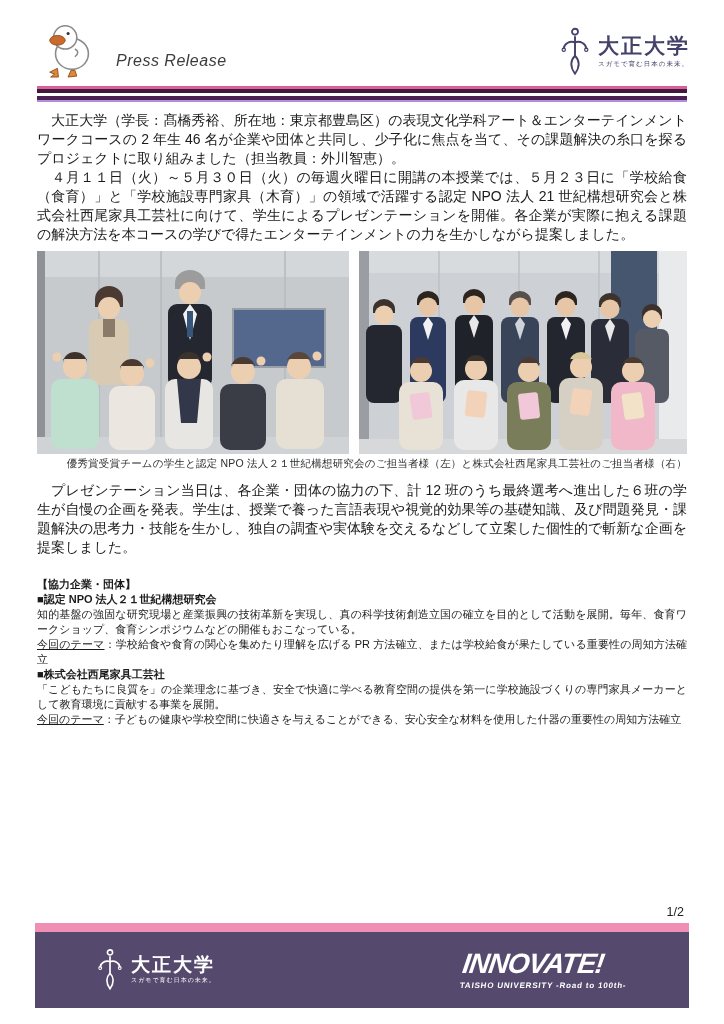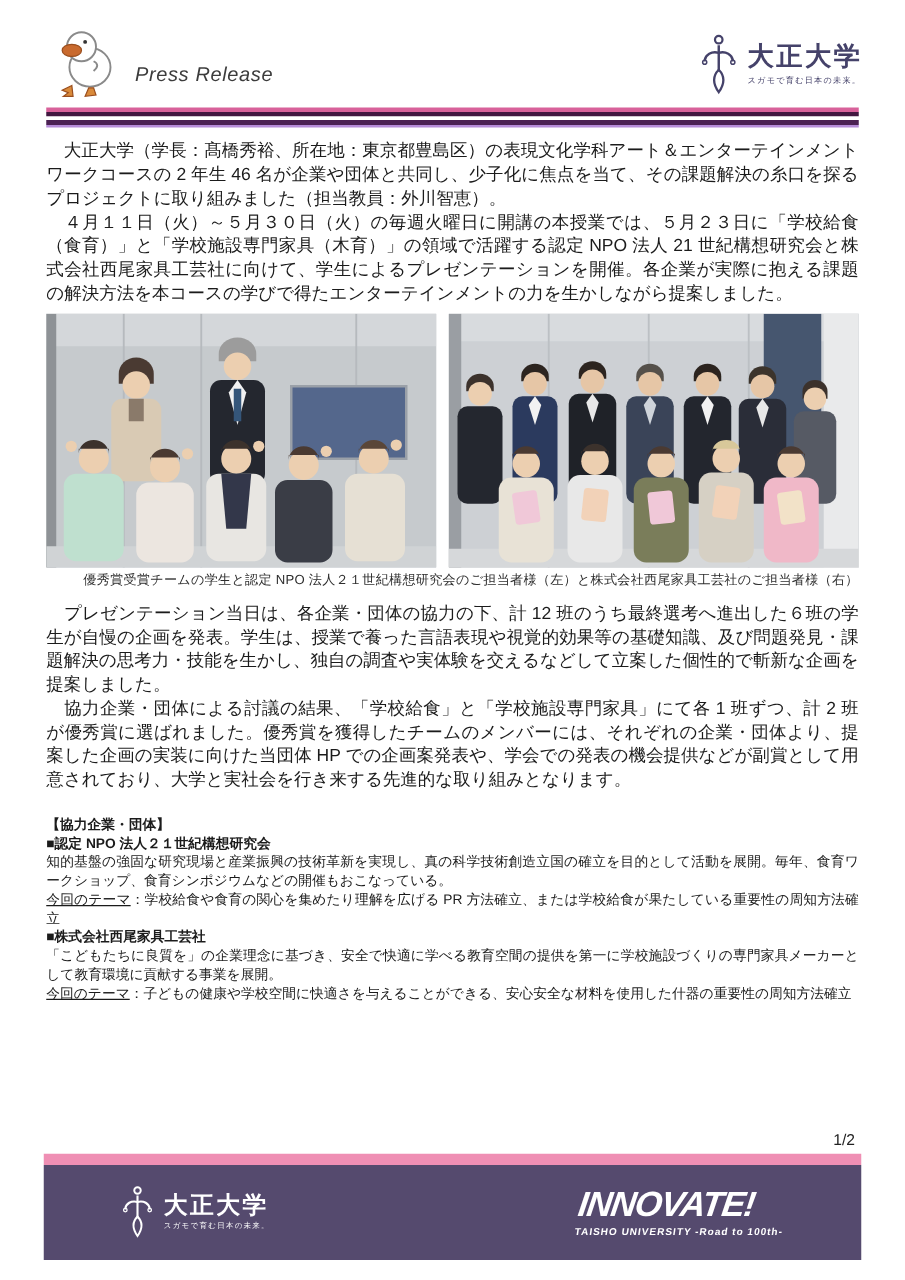--- a/index.html
+++ b/index.html
@@ -7,21 +7,21 @@
     position:relative;
     width:724px;height:1024px;
     margin:0 auto;
     background:#ffffff;
     font-family:"Liberation Sans","DejaVu Sans",sans-serif;
     color:#1b1b1b;
     overflow:hidden;
   }
   
   .header{display:flex;justify-content:space-between;align-items:flex-start;padding:20px 34px 0 42px;height:62px;}
-  .header-left{display:flex;align-items:flex-end;gap:8px;}
+  .header-left{display:flex;align-items:flex-end;gap:16px;}
   .press-release{font-style:italic;font-size:16px;color:#3c3c3c;padding-bottom:8px;letter-spacing:.5px;}
   .uni-logo{display:flex;align-items:center;gap:8px;margin-top:6px;}
   .uni-logo-text .uni-name{font-size:21px;font-weight:bold;color:#45426a;letter-spacing:2px;line-height:1.05;}
   .uni-logo-text .uni-tag{font-size:6.5px;color:#45426a;letter-spacing:1px;margin-top:2px;}
   .header-rule{height:7px;margin:4px 37px 0 37px;
     background:linear-gradient(to bottom,#d8places 0,#d8619a 0);
     background:linear-gradient(to bottom,#d8619a 0 46%,#421740 46% 100%);}
   
   .meta{width:650px;margin:6px auto 0;text-align:right;font-size:13.5px;line-height:1.35;color:#111;}
   
@@ -206,21 +206,20 @@
           <path d="M263 116 a11 10 0 0 1 22 0 l0 -4 -22 0Z" fill="#4a3a32"></path>
         <rect x="252" y="131" width="44" height="68" rx="10" fill="#f0b8c8"></rect>
           <rect x="264" y="142" width="20" height="26" rx="3" fill="#f2e2c8" transform="rotate(-8 274 155)"></rect>
       </g>
     </svg>
   </div>
   <div class="caption">優秀賞受賞チームの学生と認定 NPO 法人２１世紀構想研究会のご担当者様（左）と株式会社西尾家具工芸社のご担当者様（右）</div>
 
   <div class="body-text after-photos">
     <p>　プレゼンテーション当日は、各企業・団体の協力の下、計 12 班のうち最終選考へ進出した６班の学生が自慢の企画を発表。学生は、授業で養った言語表現や視覚的効果等の基礎知識、及び問題発見・課題解決の思考力・技能を生かし、独自の調査や実体験を交えるなどして立案した個性的で斬新な企画を提案しました。</p>
-    <p>　協力企業・団体による討議の結果、「学校給食」と「学校施設専門家具」にて各 1 班ずつ、計 2 班が優秀賞に選ばれました。優秀賞を獲得したチームのメンバーには、それぞれの企業・団体より、提案した企画の実装に向けた当団体 HP での企画案発表や、学会での発表の機会提供などが副賞として用意されており、大学と実社会を行き来する先進的な取り組みとなります。</p>
   </div>
 
   <div class="partners">
     <p class="sec-heading">【協力企業・団体】</p>
     <div>
       <p class="p-name">■認定 NPO 法人２１世紀構想研究会</p>
       <p>知的基盤の強固な研究現場と産業振興の技術革新を実現し、真の科学技術創造立国の確立を目的として活動を展開。毎年、食育ワークショップ、食育シンポジウムなどの開催もおこなっている。</p>
       <p class="theme"><span class="u">今回のテーマ</span><span>：学校給食や食育の関心を集めたり理解を広げる PR 方法確立、または学校給食が果たしている重要性の周知方法確立</span></p>
     </div>
     <div>

